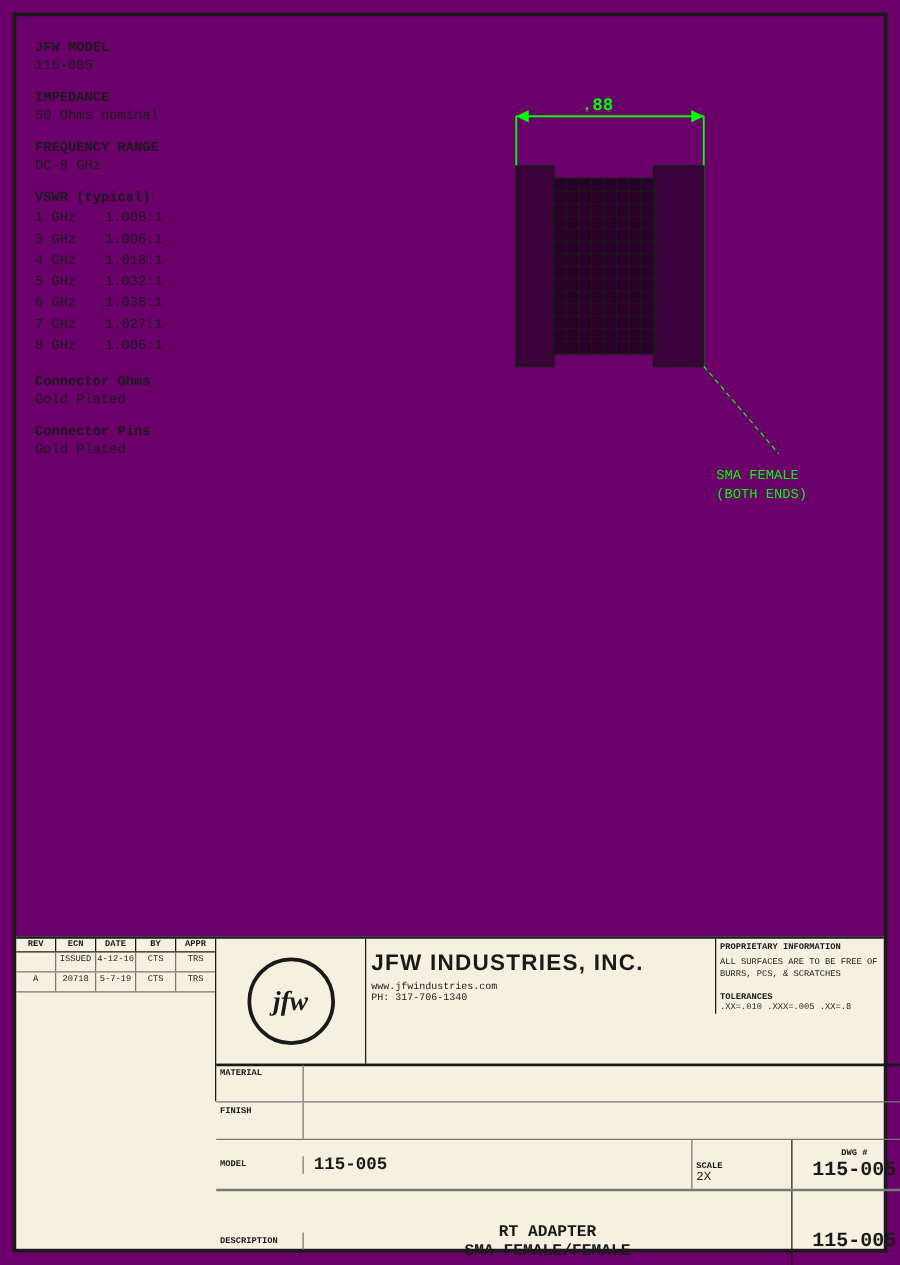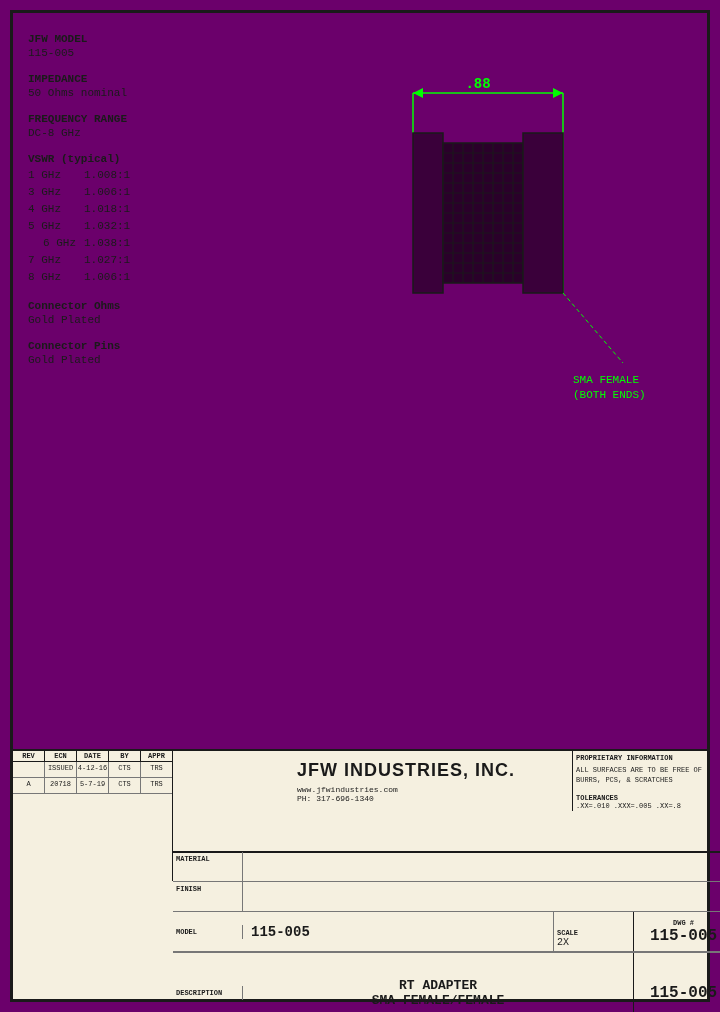--- a/index.html
+++ b/index.html
@@ -311,21 +311,21 @@
         </div>
         <div style="display: flex; gap: 8px;">
           <span style="min-width: 48px;">4 GHz</span>
           <span>1.018:1</span>
         </div>
         <div style="display: flex; gap: 8px;">
           <span style="min-width: 48px;">5 GHz</span>
           <span>1.032:1</span>
         </div>
         <div style="display: flex; gap: 8px;">
-          <span style="min-width: 48px; text-align: right;">6 GHz</span>
+          <span style="min-width: 48px;">6 GHz</span>
           <span>1.038:1</span>
         </div>
         <div style="display: flex; gap: 8px;">
           <span style="min-width: 48px;">7 GHz</span>
           <span>1.027:1</span>
         </div>
         <div style="display: flex; gap: 8px;">
           <span style="min-width: 48px;">8 GHz</span>
           <span>1.006:1</span>
         </div>
@@ -409,25 +409,28 @@
             <div class="rev-row">
               <div class="rev-cell">A</div>
               <div class="rev-cell">20718</div>
               <div class="rev-cell">5-7-19</div>
               <div class="rev-cell">CTS</div>
               <div class="rev-cell">TRS</div>
             </div>
           </div>
       </div>
 
+      <div class="logo-area">
+        <div class="jfw-logo">jfw</div>
+      </div>
 
       <div class="company-area">
         <div class="company-name">JFW INDUSTRIES, INC.</div>
         <div class="company-web">www.jfwindustries.com</div>
-        <div class="company-phone">PH: 317-696-1340</div>
+        <div class="company-phone">PH: 317-706-1340</div>
       </div>
 
       <div class="prop-area">
         <div class="prop-label">PROPRIETARY INFORMATION</div>
         <div class="prop-text" style="margin-top:4px;">ALL SURFACES ARE TO BE FREE OF BURRS, PCS, &amp; SCRATCHES</div>
         <div class="tolerances">
           <div class="prop-label">TOLERANCES</div>
           <div class="prop-text">.XX=.010  .XXX=.005  .XX=.8</div>
         </div>
       </div>

